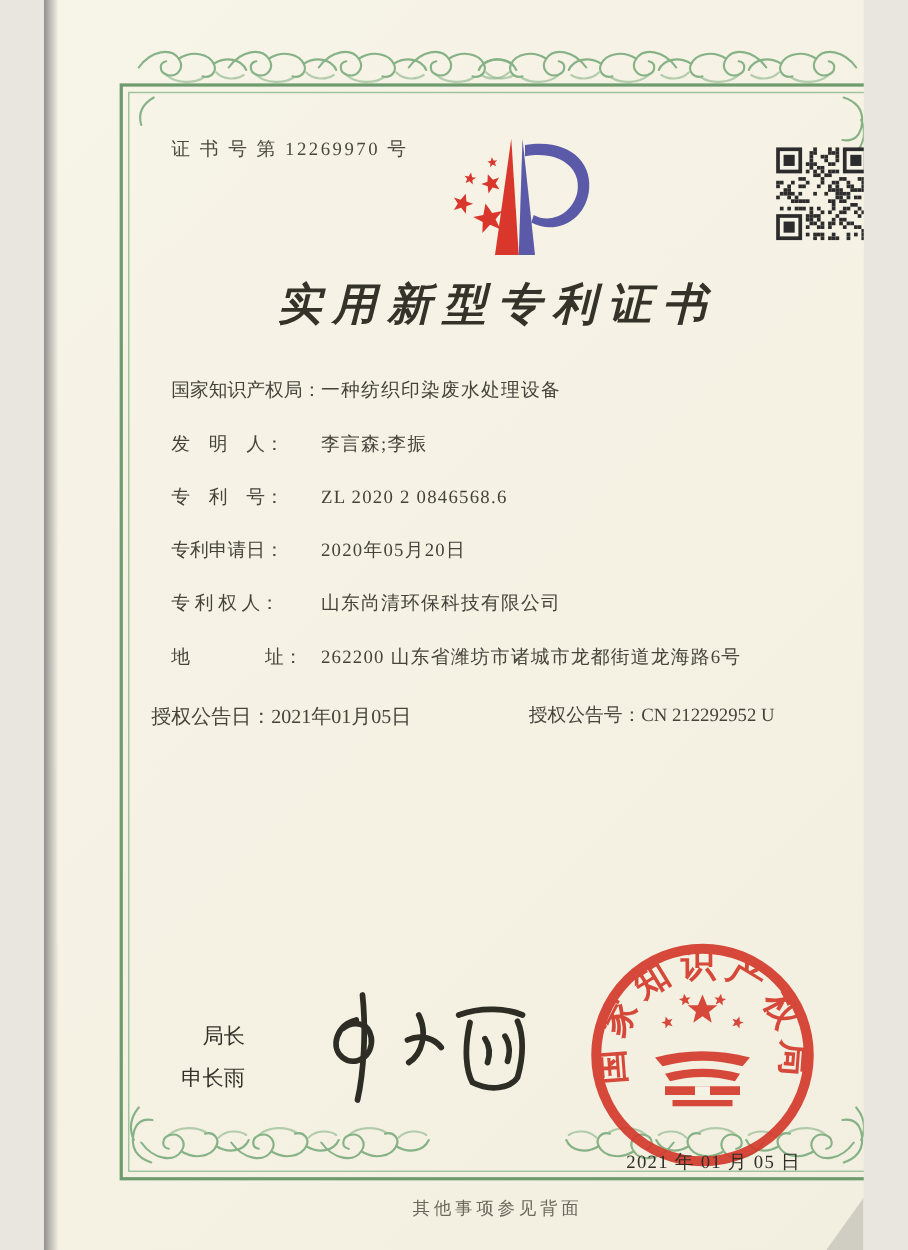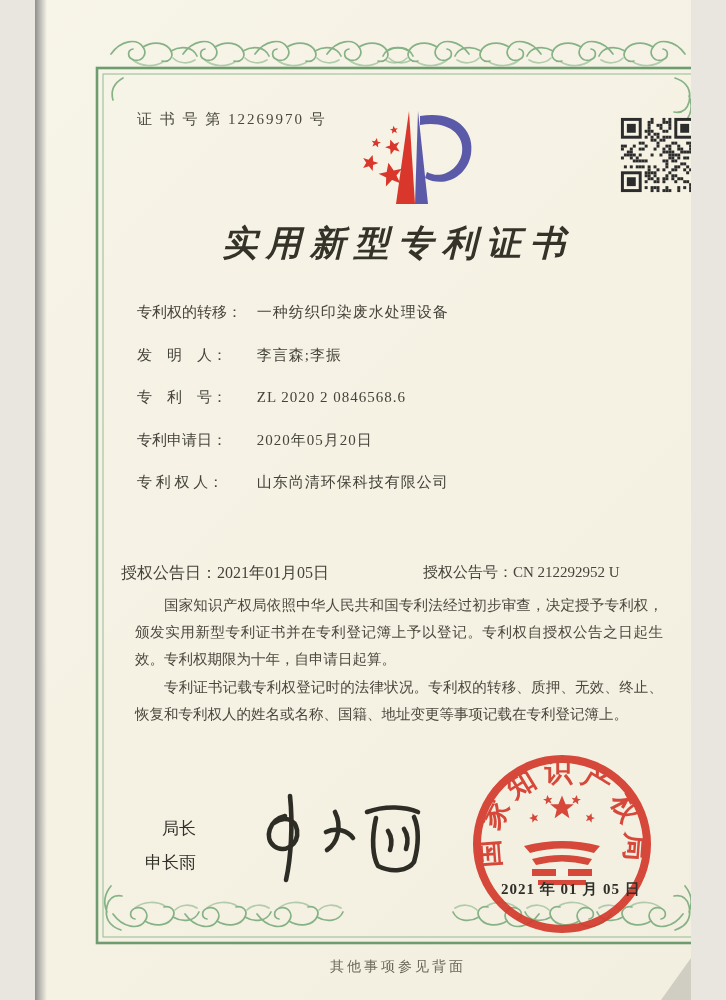--- a/index.html
+++ b/index.html
@@ -24,21 +24,21 @@
   .flabel{display:inline-block;width:116px;white-space:nowrap;}
   .fvalue{letter-spacing:1px;text-align:center;}
   .grant-date{left:86px;top:563px;font-size:16px;color:#45433a;white-space:nowrap;text-align:center;}
   .grant-no{left:388px;top:563px;font-size:15px;color:#45433a;white-space:nowrap;}
   .body-text{left:100px;top:592px;width:528px;font-size:14.5px;line-height:1.85;
     color:#4b473c;text-align:justify;}
   .body-text p{margin:0 0 2px 0;text-indent:2em;}
   .signer{left:110px;top:812px;font-size:17px;color:#33312a;line-height:2.0;text-align:right;}
   .sig{left:208px;top:782px;width:195px;height:110px;}
   .seal{left:433px;top:750px;width:188px;height:188px;opacity:.92;}
-  .seal-date{left:466px;top:880px;font-size:15px;color:#2f2e27;letter-spacing:1px;font-weight:bold;}
+  .seal-date{left:466px;top:920px;font-size:15px;color:#2f2e27;letter-spacing:1px;}
   .footer-page{left:0;top:916px;width:726px;text-align:center;font-size:13px;color:#4a483e;letter-spacing:2px;}
   .back-note{left:0;top:958px;width:726px;text-align:center;font-size:14px;color:#6b675a;letter-spacing:3px;}
 </style>
 </head>
 <body>
 
 <div class="page">
 
   <div class="scan-edge-left"></div>
 
@@ -277,52 +277,52 @@
         <rect x="2" y="20" width="7" height="7" fill="#2c2c2c"></rect>
         <rect x="3" y="21" width="5" height="5" fill="#f6f3e7"></rect>
         <rect x="4" y="22" width="3" height="3" fill="#2c2c2c"></rect>
       </svg>
   </div>
 
   <div class="abs title">实用新型专利证书</div>
 
   <div class="abs fields">
     <div class="frow">
-      <span class="flabel">专利权的转移：</span>
+      <span class="flabel">国家知识产权局：</span>
       <span class="fvalue">一种纺织印染废水处理设备</span>
     </div>
     <div class="frow">
       <span class="flabel">发　明　人：</span>
       <span class="fvalue">李言森;李振</span>
     </div>
     <div class="frow">
       <span class="flabel">专　利　号：</span>
       <span class="fvalue">ZL 2020 2 0846568.6</span>
     </div>
     <div class="frow">
       <span class="flabel">专利申请日：</span>
       <span class="fvalue">2020年05月20日</span>
     </div>
     <div class="frow">
       <span class="flabel">专 利 权 人：</span>
       <span class="fvalue">山东尚清环保科技有限公司</span>
     </div>
+    <div class="frow">
+      <span class="flabel">地　　　　址：</span>
+      <span class="fvalue">262200 山东省潍坊市诸城市龙都街道龙海路6号</span>
+    </div>
   </div>
 
   <div class="abs grant-date">
     <span>授权公告日：</span><span>2021年01月05日</span>
   </div>
   <div class="abs grant-no">
     <span>授权公告号：</span><span>CN 212292952 U</span>
   </div>
 
-  <div class="abs body-text">
-    <p>国家知识产权局依照中华人民共和国专利法经过初步审查，决定授予专利权，颁发实用新型专利证书并在专利登记簿上予以登记。专利权自授权公告之日起生效。专利权期限为十年，自申请日起算。</p>
-    <p>专利证书记载专利权登记时的法律状况。专利权的转移、质押、无效、终止、恢复和专利权人的姓名或名称、国籍、地址变更等事项记载在专利登记簿上。</p>
-  </div>
 
   <div class="abs signer">
     <div>局长</div>
     <div>申长雨</div>
   </div>
 
   <svg class="abs sig" viewBox="0 0 195 110" aria-hidden="true">
     <g stroke="#2e2d25" fill="none" stroke-width="4.6" stroke-linecap="round" stroke-linejoin="round">
       <path d="M42 34 C26 38 21 56 31 64 C41 72 56 63 54 48 C52 36 40 34 31 41"></path>
       <path d="M47 14 C50 42 48 76 43 98"></path>

